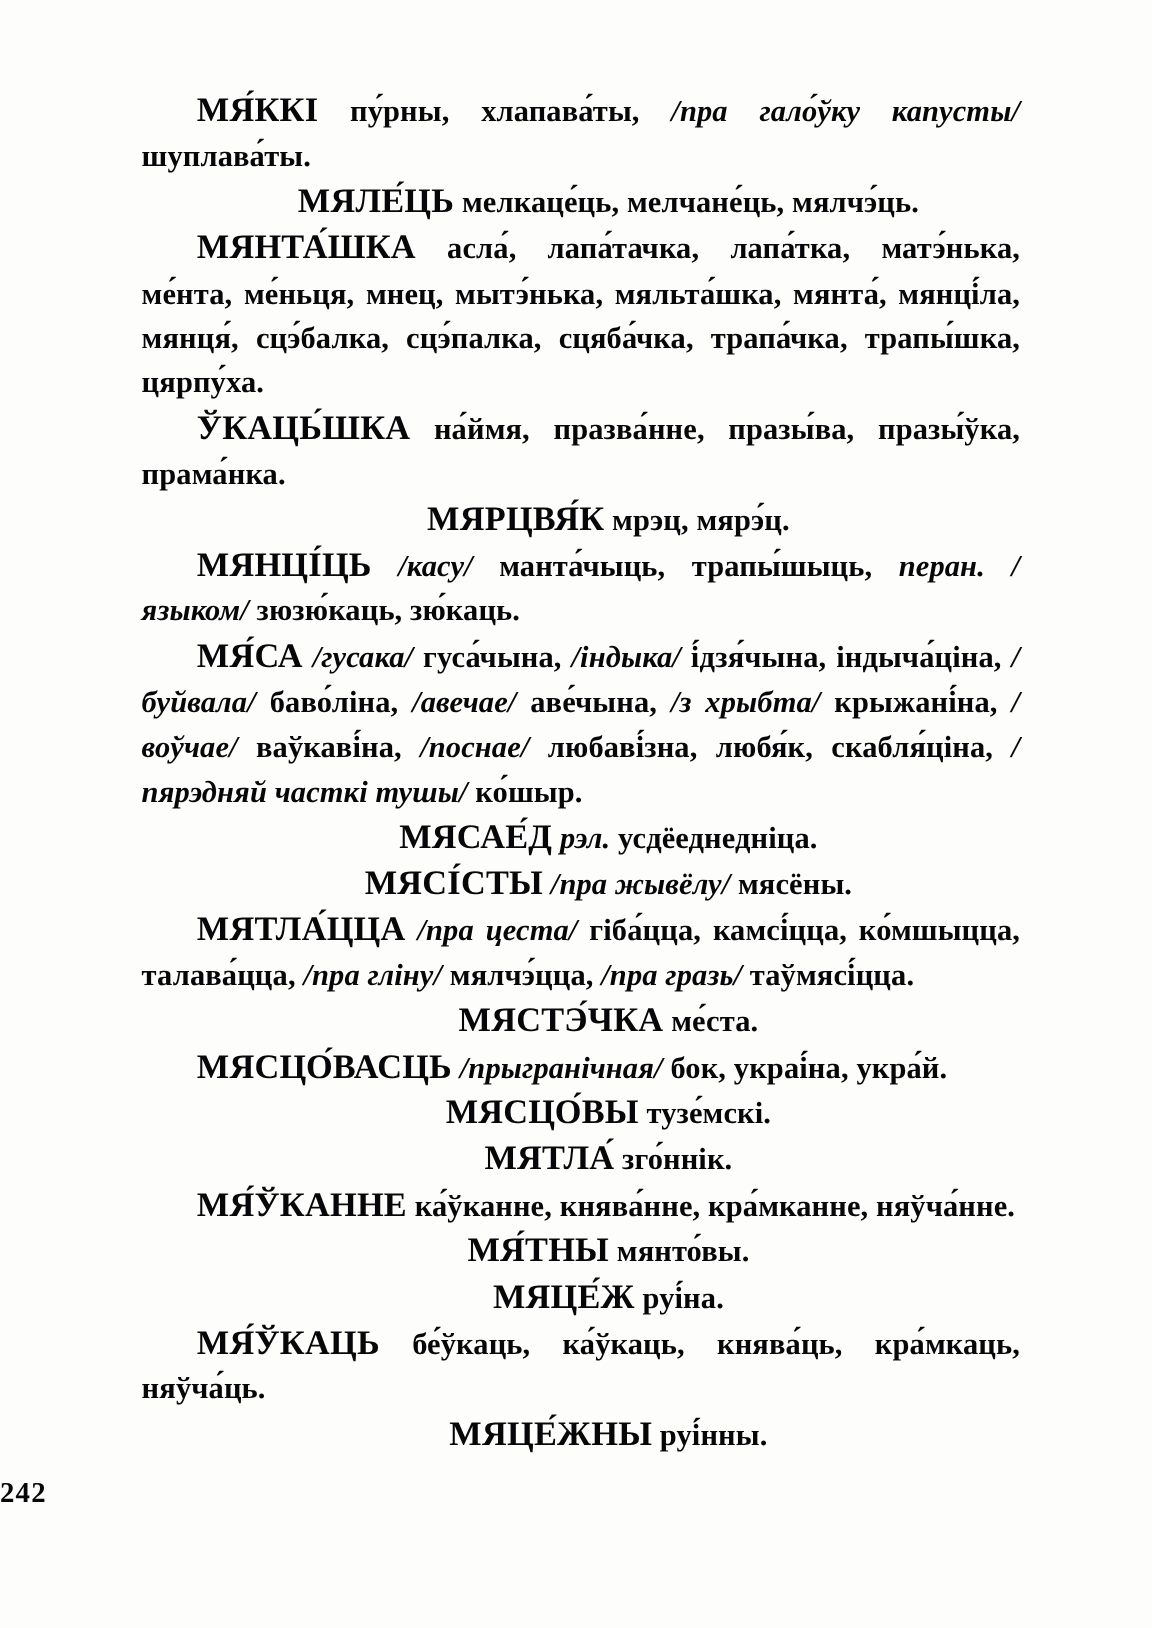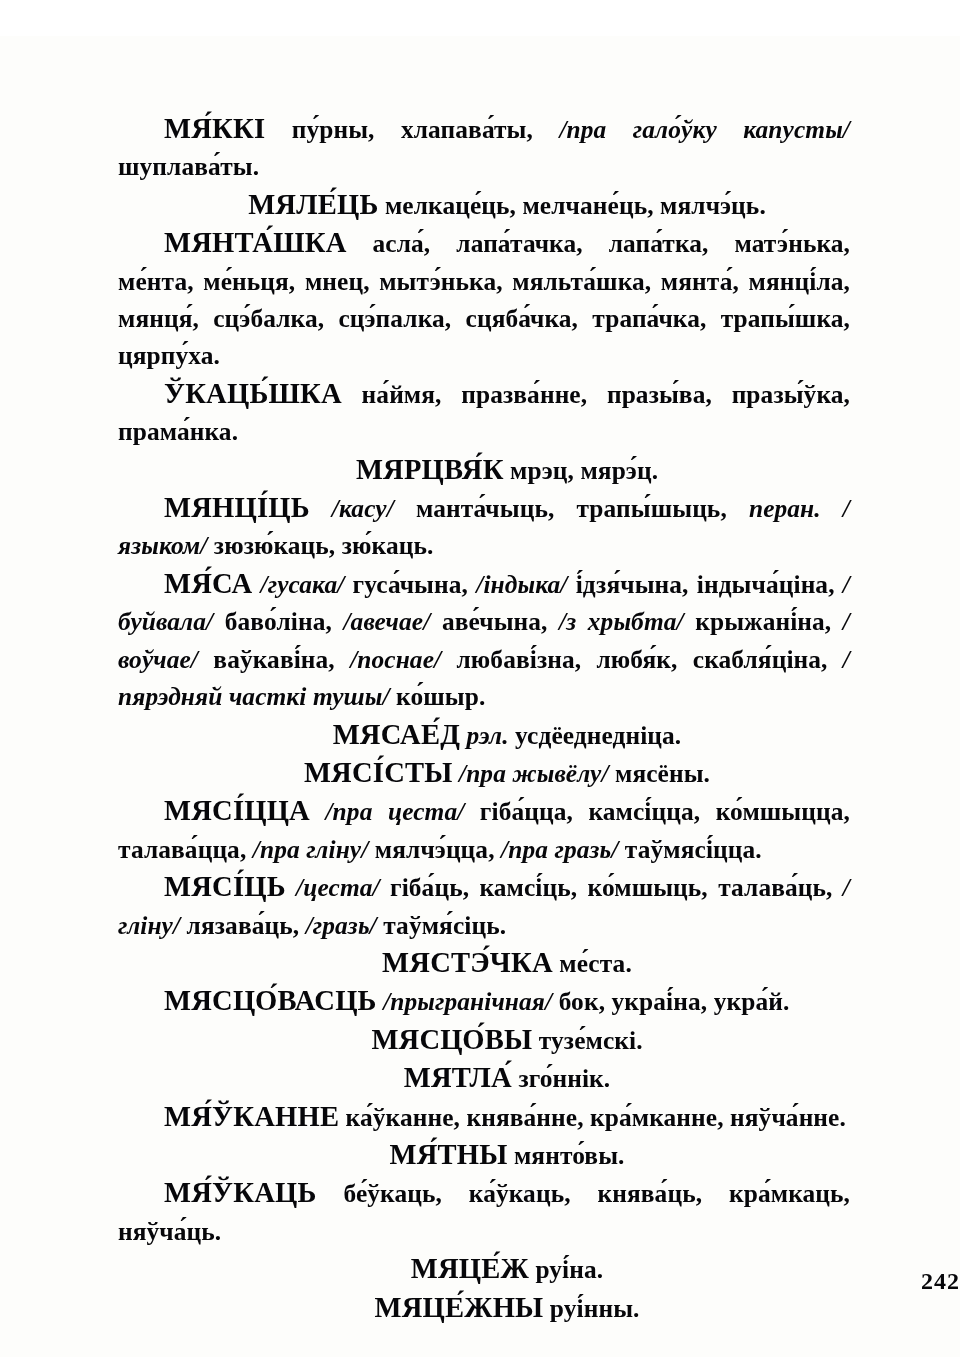--- a/index.html
+++ b/index.html
@@ -14,21 +14,20 @@
     position: relative;
     overflow: hidden;
     font-family: "Liberation Serif", "DejaVu Serif", serif;
   }
 
   
   .page {
     position: absolute;
     inset: 0;
     background: #fdfdfb;
-    margin-top: 36px;
   }
 
   .text-block {
     position: absolute;
     left: 118px;
     top: 74px;
     width: 732px;
     color: #07070a;
   }
 
@@ -67,21 +66,21 @@
   .it {
     font-style: italic;
     font-weight: 700;
   }
 
   .page-number {
     position: absolute;
     left: 0;
     right: 0;
     top: 1232px;
-    text-align: right;
+    text-align: left;
     font-size: 24px;
     font-weight: 700;
     color: #07070a;
     letter-spacing: 1px;
   }
 </style>
 </head>
 <body>
 
 <div class="page">
@@ -89,28 +88,27 @@
   <div class="text-block" id="entry-list">
       <p class="entry"><span class="hw">МЯ́ККІ</span><span class="bd"> пу́рны, хлапава́ты, </span><span class="bd it">/пра гало́ўку капусты/</span><span class="bd"> шуплава́ты.</span></p>
       <p class="entry short"><span class="hw">МЯЛЕ́ЦЬ</span><span class="bd"> мелкаце́ць, мелчане́ць, мялчэ́ць.</span></p>
       <p class="entry"><span class="hw">МЯНТА́ШКА</span><span class="bd"> асла́, лапа́тачка, лапа́тка, матэ́нька, ме́нта, ме́ньця, мнец, мытэ́нька, мяльта́шка, мянта́, мянці́ла, мянця́, сцэ́балка, сцэ́палка, сцяба́чка, трапа́чка, трапы́шка, цярпу́ха.</span></p>
       <p class="entry"><span class="hw">ЎКАЦЬ́ШКА</span><span class="bd"> на́ймя, празва́нне, празы́ва, празы́ўка, прама́нка.</span></p>
       <p class="entry short"><span class="hw">МЯРЦВЯ́К</span><span class="bd"> мрэц, мярэ́ц.</span></p>
       <p class="entry"><span class="hw">МЯНЦІ́ЦЬ</span><span class="bd it"> /касу/</span><span class="bd"> манта́чыць, трапы́шыць, </span><span class="bd it">перан.</span><span class="bd it"> /языком/</span><span class="bd"> зюзю́каць, зю́каць.</span></p>
       <p class="entry"><span class="hw">МЯ́СА</span><span class="bd it"> /гусака/</span><span class="bd"> гуса́чына, </span><span class="bd it">/індыка/</span><span class="bd"> і́дзя́чына, індыча́ціна, </span><span class="bd it">/буйвала/</span><span class="bd"> баво́ліна, </span><span class="bd it">/авечае/</span><span class="bd"> аве́чына, </span><span class="bd it">/з хрыбта/</span><span class="bd"> крыжані́на, </span><span class="bd it">/воўчае/</span><span class="bd"> ваўкаві́на, </span><span class="bd it">/поснае/</span><span class="bd"> любаві́зна, любя́к, скабля́ціна, </span><span class="bd it">/пярэдняй часткі тушы/</span><span class="bd"> ко́шыр.</span></p>
       <p class="entry short"><span class="hw">МЯСАЕ́Д</span><span class="bd it"> рэл.</span><span class="bd"> усдёеднедніца.</span></p>
       <p class="entry short"><span class="hw">МЯСІ́СТЫ</span><span class="bd it"> /пра жывёлу/</span><span class="bd"> мясёны.</span></p>
-      <p class="entry"><span class="hw">МЯСІ́ЦЦА</span><span class="bd it"> /пра цеста/</span><span class="bd"> гіба́цца, камсі́цца, ко́мшыцца, талава́цца, </span><span class="bd it">/пра гліну/</span><span class="bd"> мялчэ́цца, </span><span class="bd it">/пра гразь/</span><span class="bd"> таўмясі́цца.</span></p>
-      <p class="entry"><span class="hw">МЯСІ́ЦЬ</span><span class="bd it"> /цеста/</span><span class="bd"> гіба́ць, камсі́ць, ко́мшыць, талава́ць, </span><span class="bd it">/гліну/</span><span class="bd"> лязава́ць, </span><span class="bd it">/гразь/</span><span class="bd"> таўмя́сіць.</span></p>
+      <p class="entry"><span class="hw">МЯТЛА́ЦЦА</span><span class="bd it"> /пра цеста/</span><span class="bd"> гіба́цца, камсі́цца, ко́мшыцца, талава́цца, </span><span class="bd it">/пра гліну/</span><span class="bd"> мялчэ́цца, </span><span class="bd it">/пра гразь/</span><span class="bd"> таўмясі́цца.</span></p>
       <p class="entry short"><span class="hw">МЯСТЭ́ЧКА</span><span class="bd"> ме́ста.</span></p>
       <p class="entry"><span class="hw">МЯСЦО́ВАСЦЬ</span><span class="bd it"> /прыгранічная/</span><span class="bd"> бок, украі́на, укра́й.</span></p>
       <p class="entry short"><span class="hw">МЯСЦО́ВЫ</span><span class="bd"> тузе́мскі.</span></p>
       <p class="entry short"><span class="hw">МЯТЛА́</span><span class="bd"> зго́ннік.</span></p>
       <p class="entry"><span class="hw">МЯ́ЎКАННЕ</span><span class="bd"> ка́ўканне, княва́нне, кра́мканне, няўча́нне.</span></p>
       <p class="entry short"><span class="hw">МЯ́ТНЫ</span><span class="bd"> мянто́вы.</span></p>
+      <p class="entry short"><span class="hw">МЯЦЕ́Ж</span><span class="bd"> руі́на.</span></p>
       <p class="entry"><span class="hw">МЯ́ЎКАЦЬ</span><span class="bd"> бе́ўкаць, ка́ўкаць, княва́ць, кра́мкаць, няўча́ць.</span></p>
-      <p class="entry short"><span class="hw">МЯЦЕ́Ж</span><span class="bd"> руі́на.</span></p>
       <p class="entry short"><span class="hw">МЯЦЕ́ЖНЫ</span><span class="bd"> руі́нны.</span></p>
     </div>
 
   <div class="page-number">242</div>
 
 </div>
 
 </body></html>

